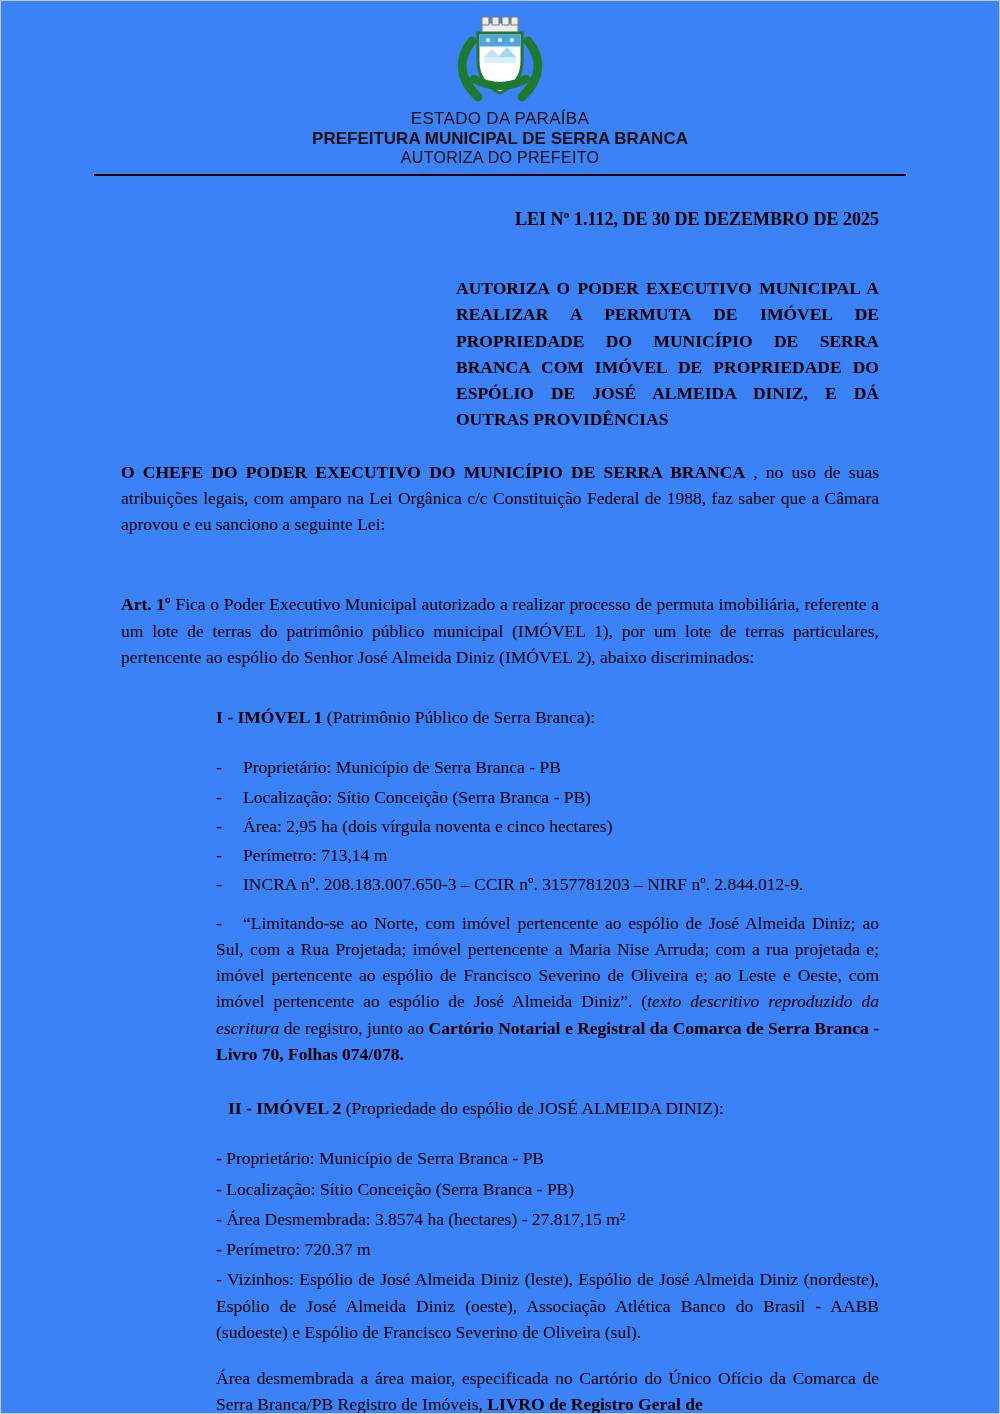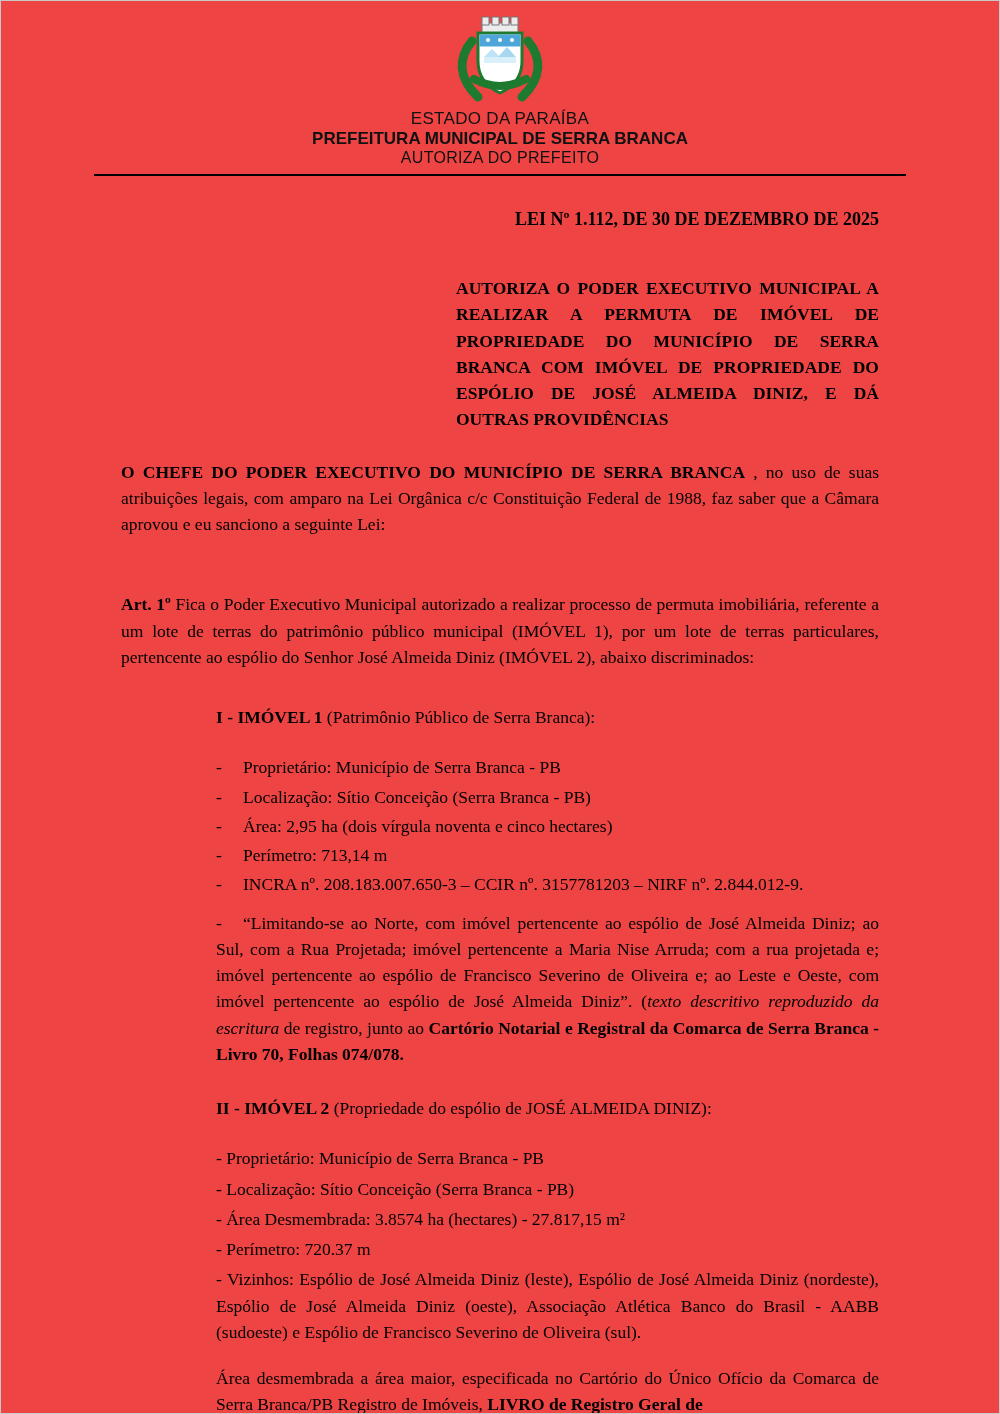--- a/index.html
+++ b/index.html
@@ -1,19 +1,19 @@
 <!DOCTYPE html>
 <html lang="pt-BR"><head>
 <meta charset="utf-8">
 <style>
   * { margin:0; padding:0; box-sizing:border-box; }
   html,body { background:#ffffff; }
   body { font-family:"Liberation Serif", serif; color:#000; }
   .page {
-    width:1000px; height:1414px; margin:0 auto; background:#ef4444;
+    width:1000px; height:1414px; margin:0 auto; background:#3b82f6;
     border:1px solid #c8c8c8; overflow:hidden;
   }
   
   .header { text-align:center; padding-top:12px; font-family:"Liberation Sans", sans-serif; }
   .crest { display:block; margin:0 auto 4px auto; }
   .h-state  { font-size:17px; letter-spacing:.3px; color:#111; }
   .h-muni   { font-size:17px; font-weight:bold; color:#111; }
   .h-office { font-size:16px; letter-spacing:.3px; color:#111; }
   .header-rule { width:812px; border:0; border-top:2px solid #000; margin:7px auto 0 auto; }
   
@@ -25,21 +25,21 @@
   .art { margin-bottom:34px; }
   .art .b { font-weight:bold; }
   .indent { margin-left:95px; }
   .sec-heading { margin-bottom:24px; }
   .sec-heading .b { font-weight:bold; }
   .item { margin-bottom:3px; }
   .dash1 { display:inline-block; width:27px; }
   .boundary { margin-top:12px; }
   .boundary .it { font-style:italic; }
   .boundary .b, .closing .b { font-weight:bold; }
-  .sec2 { margin-top:28px; }
+  .sec2 { margin-top:28px;margin-left:12px; }
   .item2 { margin-bottom:4px; }
   .closing { margin-top:20px; }
 </style>
 </head>
 <body>
 
 <div class="page">
 
   <div class="header">
     <svg class="crest" width="104" height="92" viewBox="0 0 104 92" aria-hidden="true">

